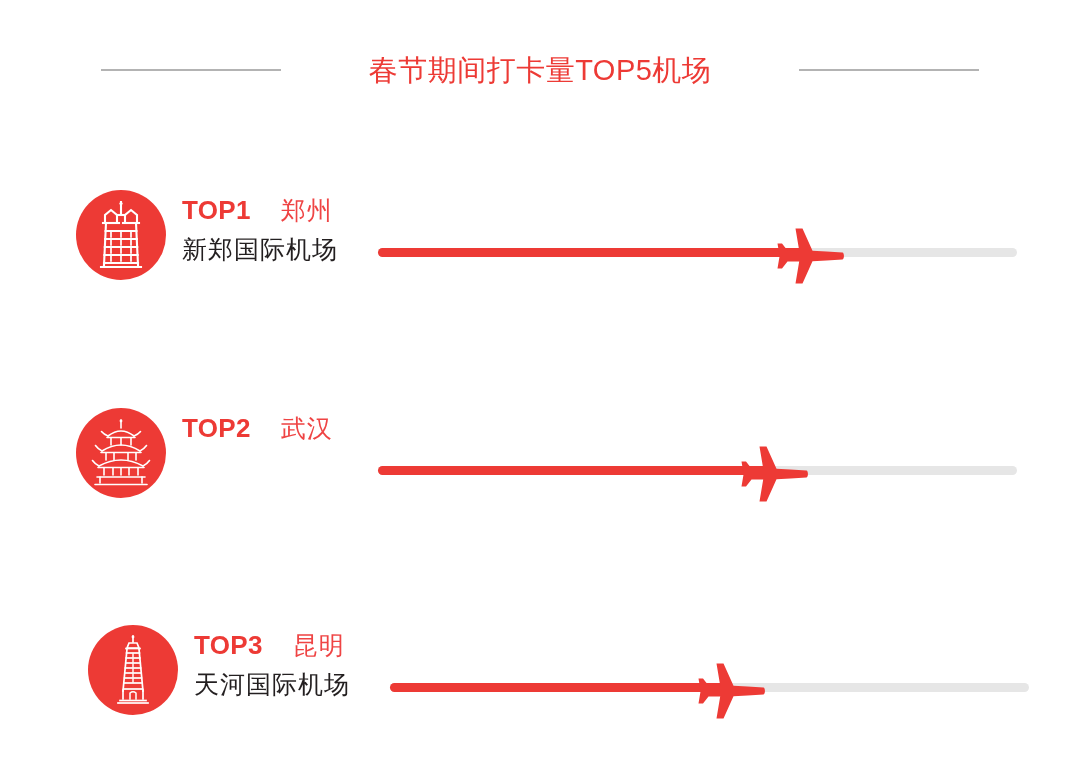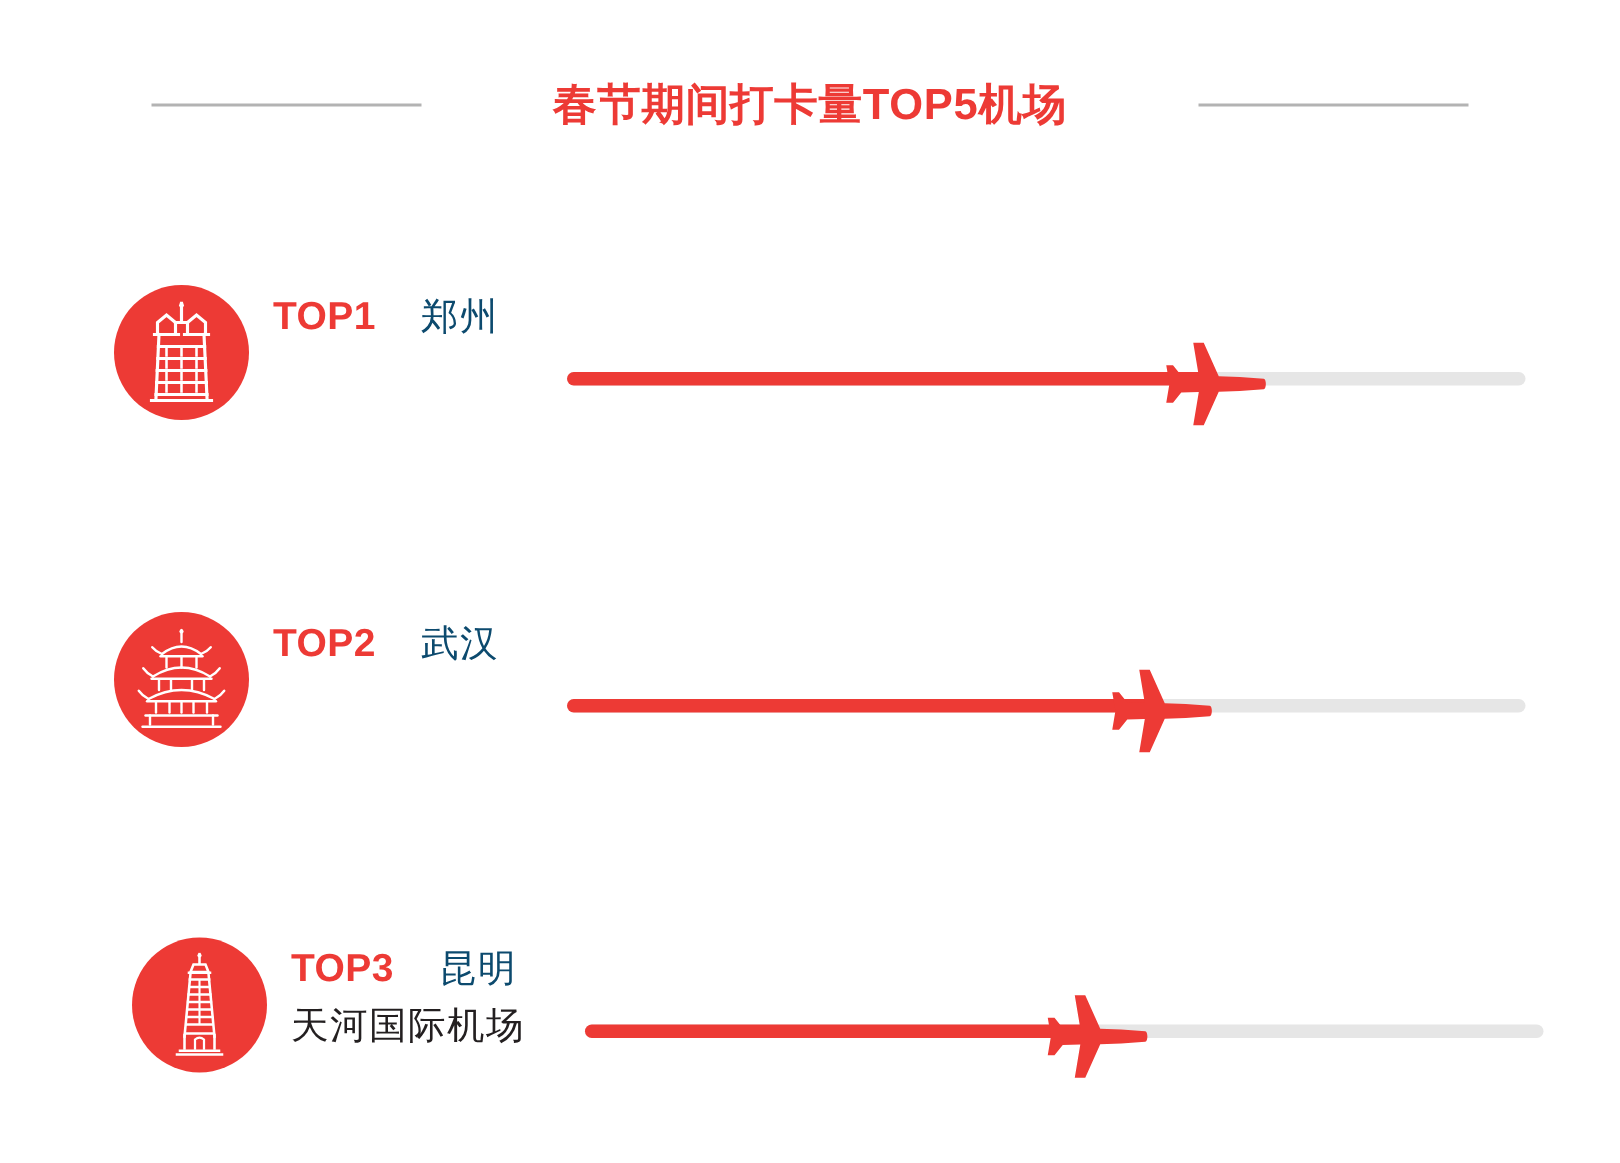--- a/index.html
+++ b/index.html
@@ -30,21 +30,21 @@
   .title-rule {
     height: 2px;
     background: #b3b3b3;
     width: 180px;
     flex: 0 0 180px;
   }
   .title-rule.left  { margin-right: 88px; }
   .title-rule.right { margin-left: 88px; }
   .chart-title {
     font-size: 29px;
-    font-weight: bold;
+    font-weight: normal;
     color: #ED3A35;
     letter-spacing: 0.5px;
     white-space: nowrap;
     line-height: 1;
   }
 
   
   .rows {
     position: absolute;
     top: 0;
@@ -95,21 +95,21 @@
     white-space: nowrap;
   }
   .rank-tag {
     font-size: 26px;
     font-weight: bold;
     color: #ED3A35;
     letter-spacing: 0.3px;
   }
   .city-name {
     font-size: 25px;
-    color: #0c4a6e;
+    color: #ef4444;
     margin-left: 30px;
     letter-spacing: 1px;
   }
   .airport-name {
     position: absolute;
     top: 42px;
     left: 0;
     font-size: 25px;
     color: #231F20;
     letter-spacing: 1px;
@@ -202,20 +202,21 @@
           <line x1="11" y1="66" x2="51" y2="66"></line>
         </svg>
       </span>
     </div>
 
     <div class="labels">
       <div class="line-top">
         <span class="rank-tag">TOP1</span>
         <span class="city-name">郑州</span>
       </div>
+      <div class="airport-name">新郑国际机场</div>
     </div>
 
     <div class="bar-area">
       <div class="track"></div>
       <div class="fill" style="width:430px"></div>
       <div class="plane" style="left:398px">
         <svg width="70" height="70" viewBox="0 0 70 70">
           <path fill="#ED3A35" d="M66.5 31.5 C68.4 31.8 68.4 38.2 66.5 38.5 L50.5 39.6 L36.5 40.2 L26.5 62.5 L19.5 62.5 L23.2 40.4 L11.5 40.6 L6.0 47.5 L1.5 47.5 L3.6 35.0 L1.5 22.5 L6.0 22.5 L11.5 29.4 L23.2 29.6 L19.5 7.5 L26.5 7.5 L36.5 29.8 L50.5 30.4 Z"></path>
         </svg>
       </div>

